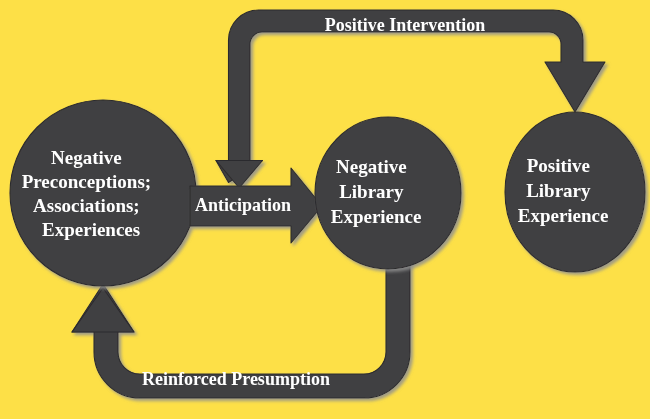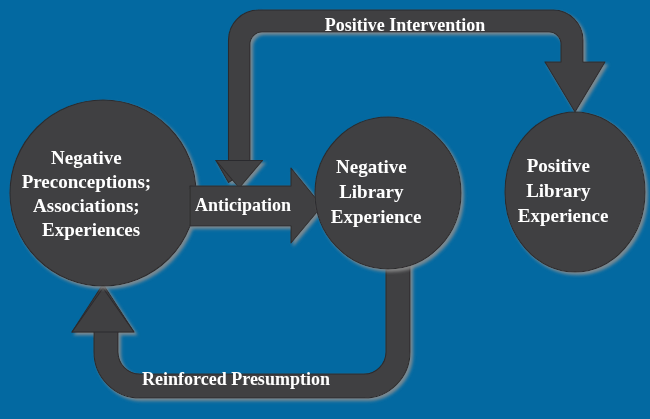--- a/index.html
+++ b/index.html
@@ -8,21 +8,21 @@
     padding: 0;
     background: #ffffff;
   }
   body {
     font-family: "Liberation Serif", "DejaVu Serif", serif;
   }
   #diagram-root {
     position: relative;
     width: 650px;
     height: 419px;
-    background: #0369a1;
+    background: #fde047;
     overflow: hidden;
   }
   svg#diagram-svg {
     display: block;
     width: 650px;
     height: 419px;
   }
   .node-text {
     fill: #ffffff;
     font-family: "Liberation Serif", "DejaVu Serif", serif;

